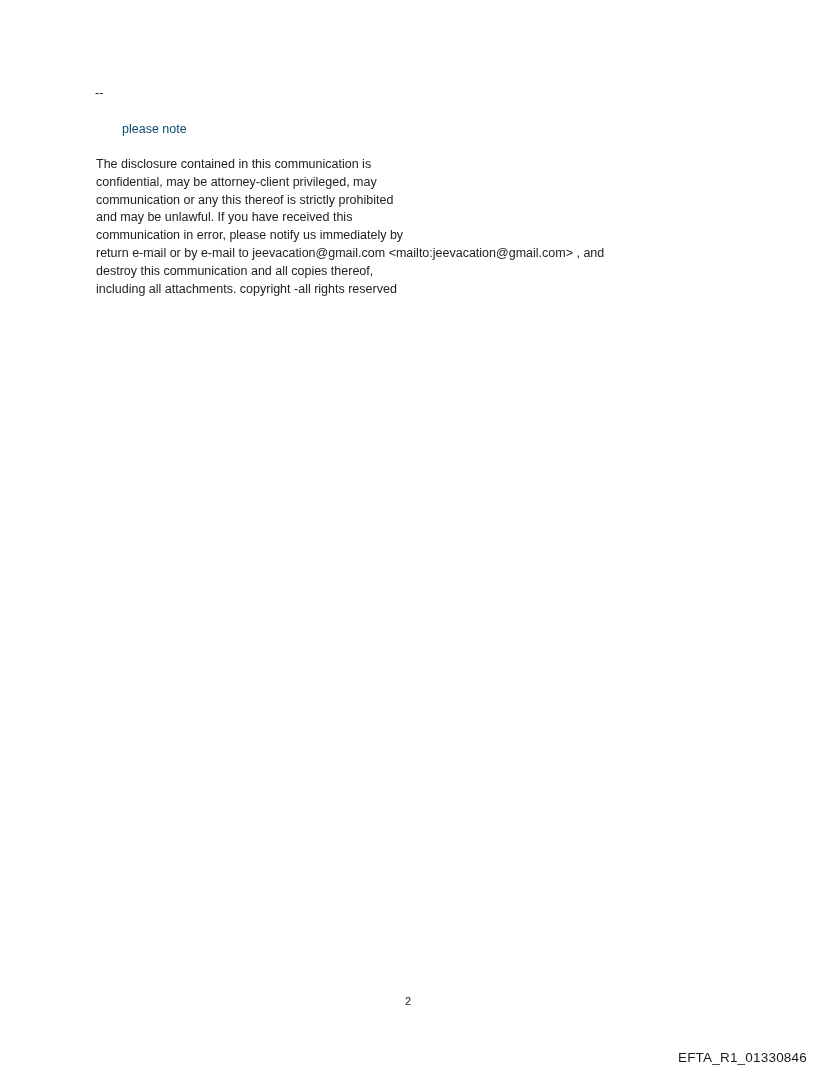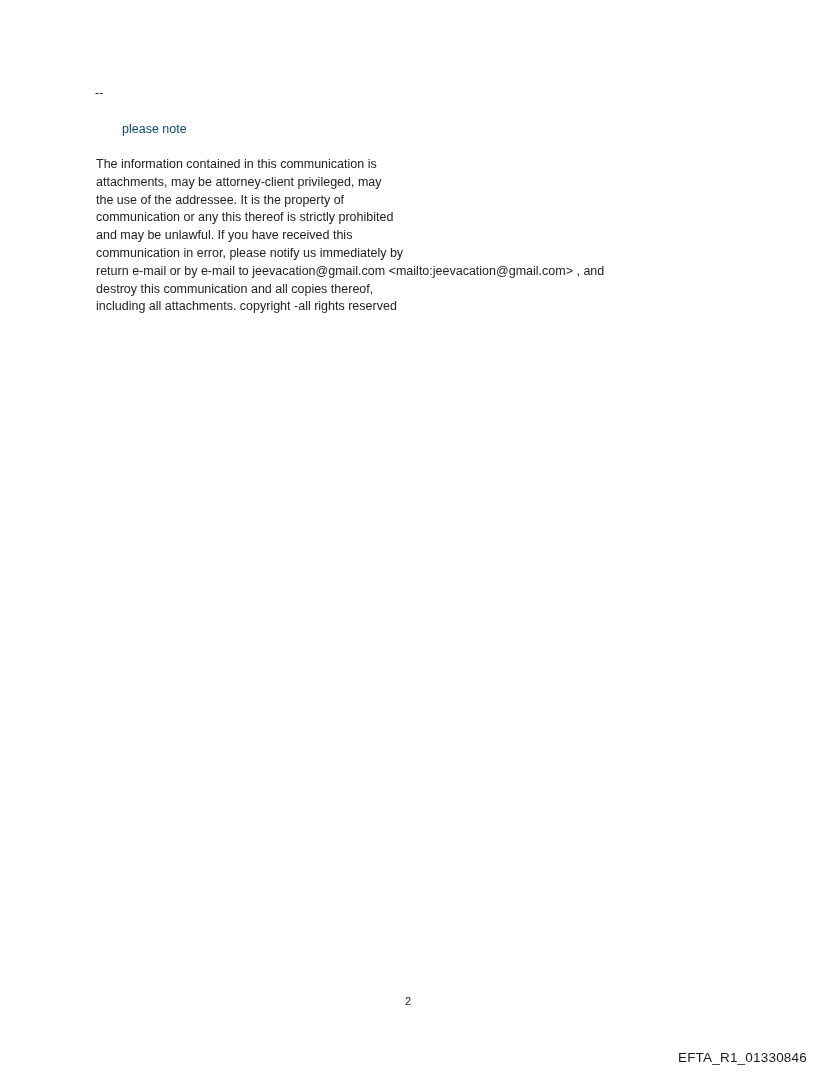--- a/index.html
+++ b/index.html
@@ -67,23 +67,22 @@
 </head>
 <body>
 
 <div class="page">
 
   <div class="sig-delimiter">--</div>
 
   <div class="note-line">please note</div>
 
   <div class="body-paragraph">
-    <div class="line">The information contained in this communication is</div>
-    <div class="line">attachments, may be attorney-client privileged, may</div>
-    <div class="line">the use of the addressee. It is the property of</div>
+    <div class="line">The disclosure contained in this communication is</div>
+    <div class="line">confidential, may be attorney-client privileged, may</div>
     <div class="line">communication or any this thereof is strictly prohibited</div>
     <div class="line">and may be unlawful. If you have received this</div>
     <div class="line">communication in error, please notify us immediately by</div>
     <div class="line">return e-mail or by e-mail to jeevacation@gmail.com &lt;mailto:jeevacation@gmail.com&gt; , and</div>
     <div class="line">destroy this communication and all copies thereof,</div>
     <div class="line">including all attachments. copyright -all rights reserved</div>
   </div>
 
   <div class="page-number">2</div>
 

